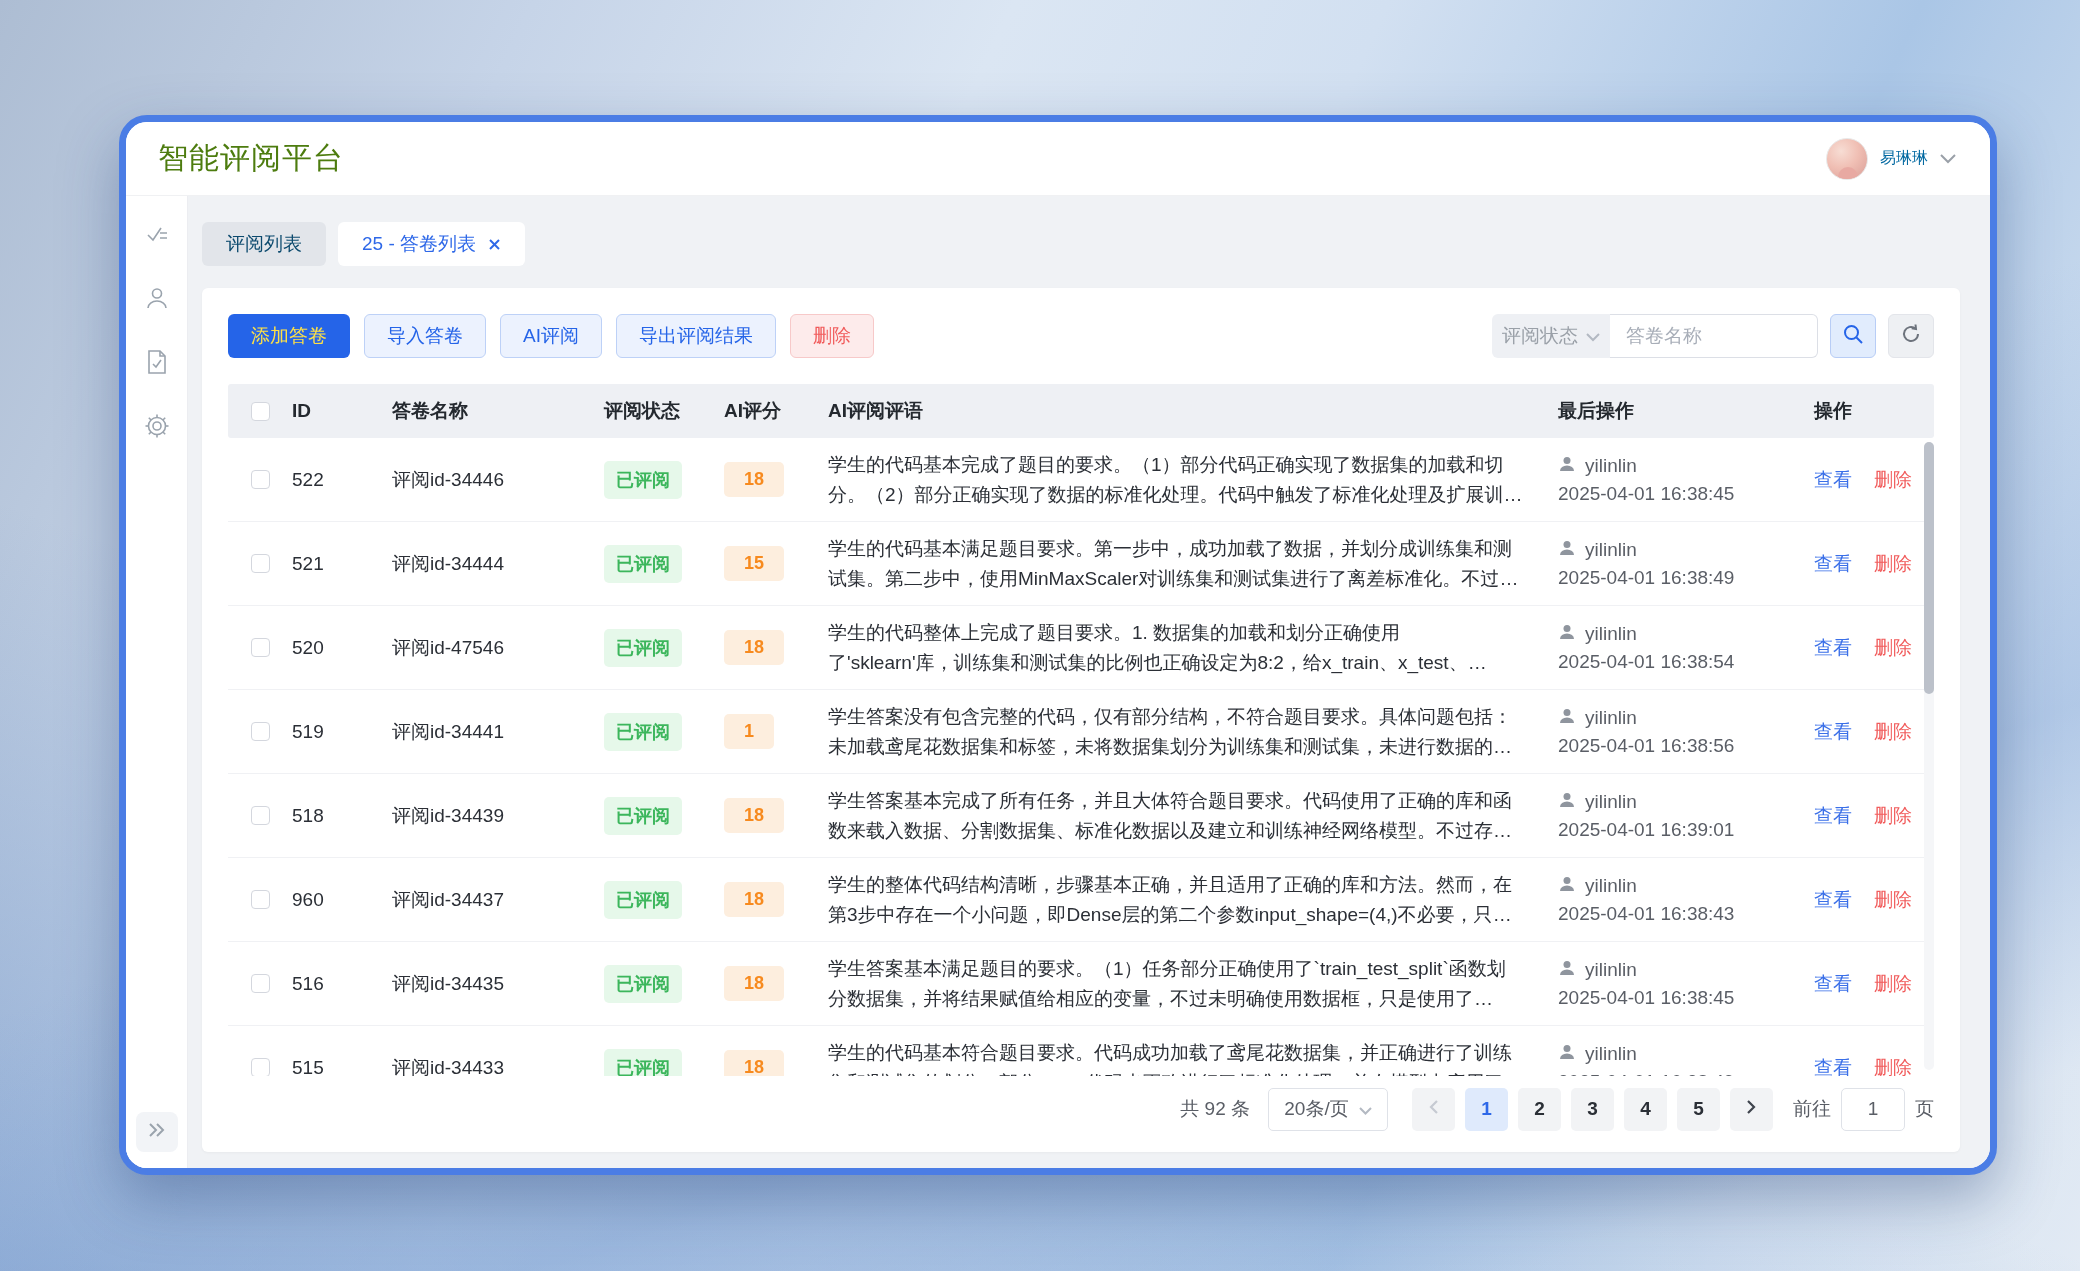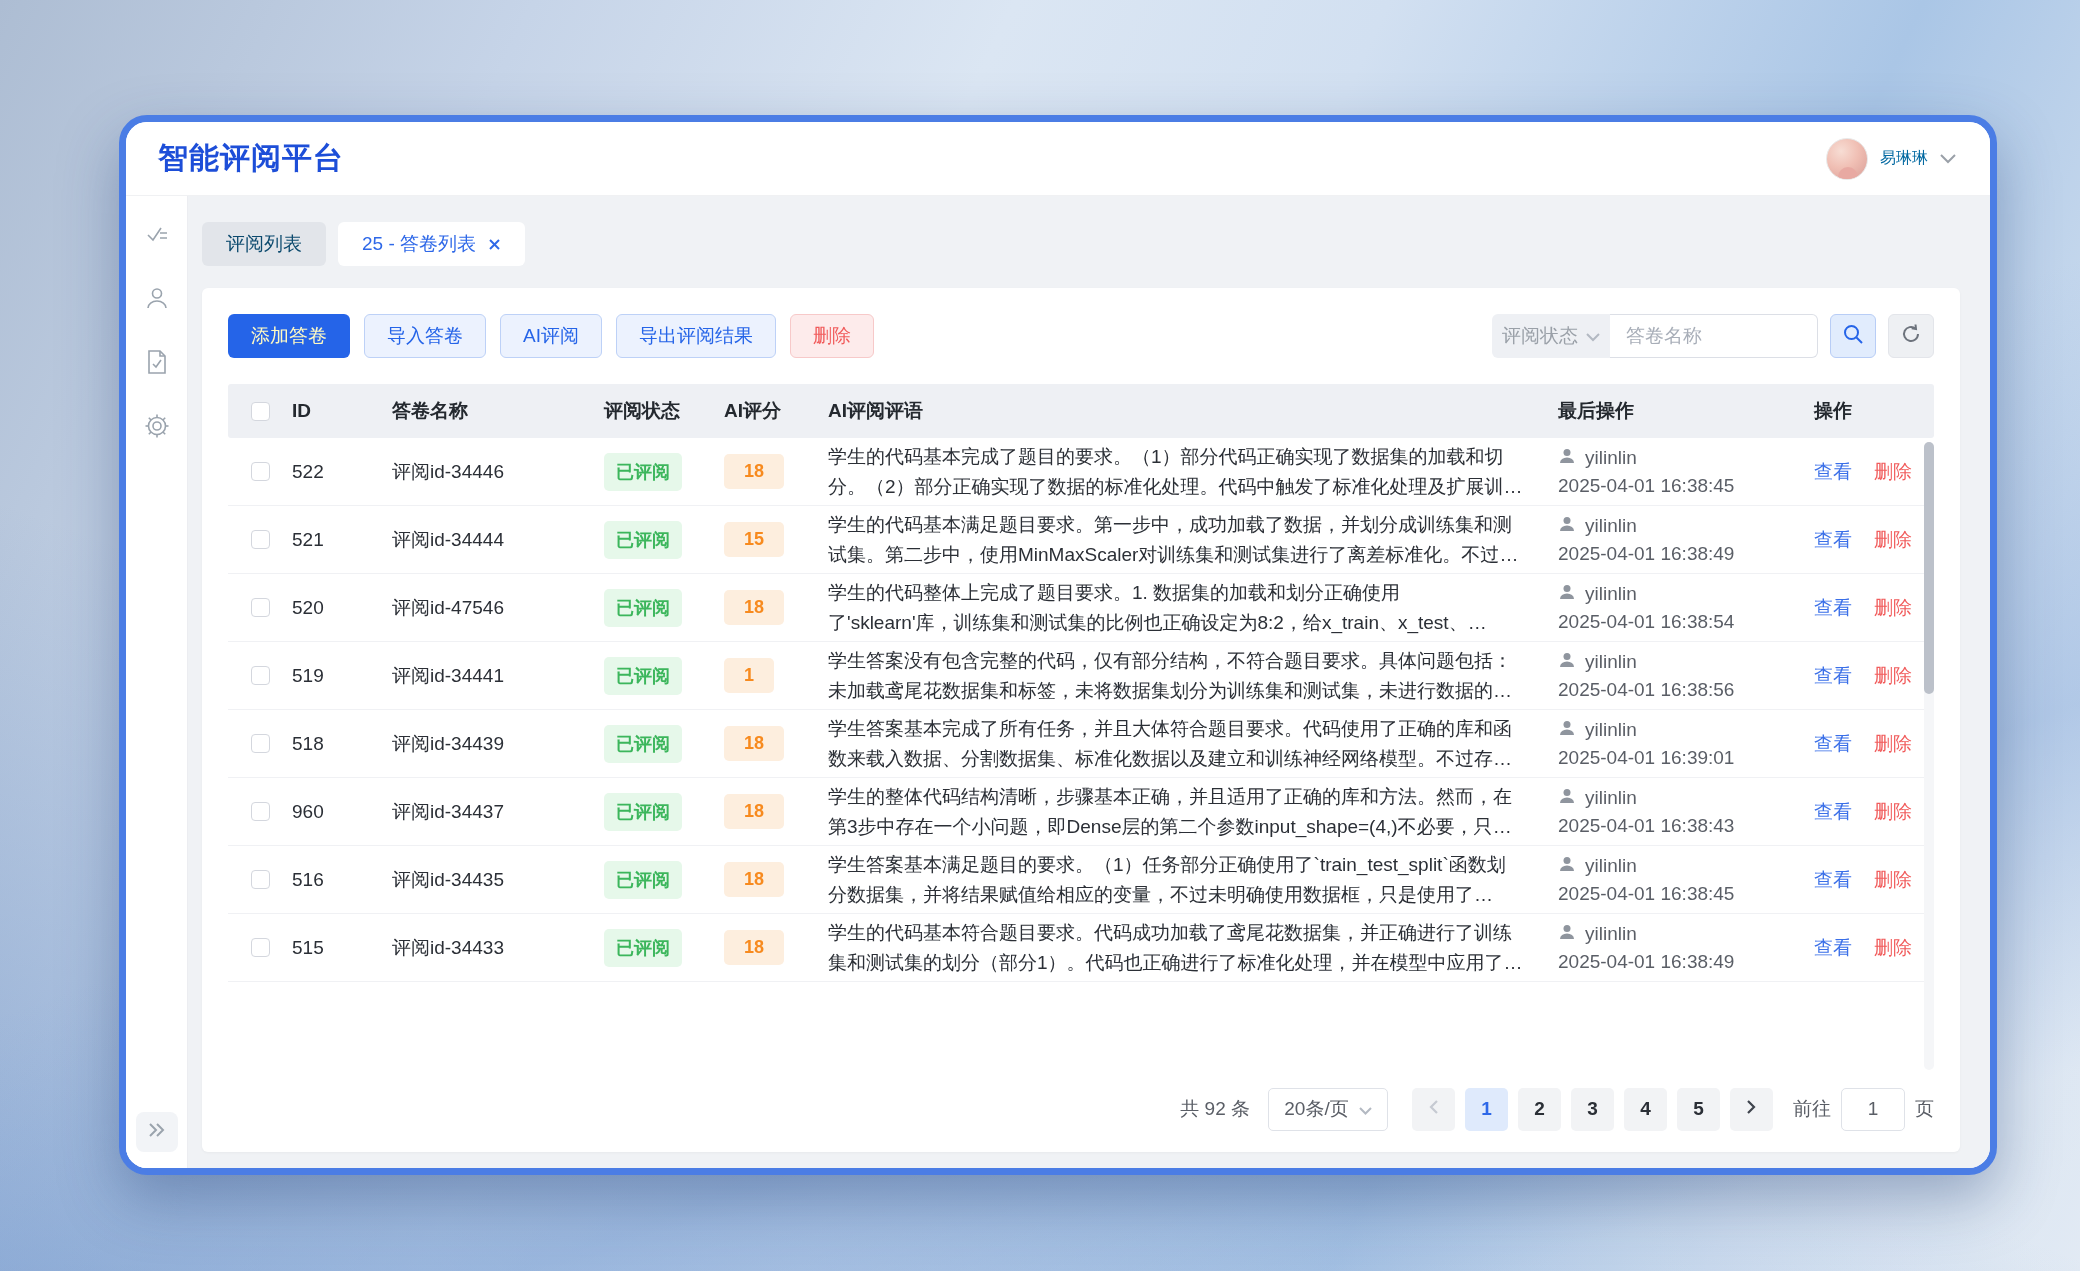--- a/index.html
+++ b/index.html
@@ -17,21 +17,21 @@
   .window{
     position:absolute; left:119px; top:115px; width:1878px; height:1060px;
     background:#fff; border:7px solid #4b7de5; border-radius:28px;
     box-shadow:0 24px 60px rgba(25,55,110,0.35);
     display:flex; flex-direction:column; overflow:hidden;
   }
 
   
   .app-header{ height:74px; flex:0 0 74px; background:#fff; display:flex; align-items:center;
     justify-content:space-between; padding:0 34px 0 32px; border-bottom:1px solid #f0f1f3;}
-  .app-title{ font-size:30px; font-weight:700; color:#1d4ed8; letter-spacing:1px;}
+  .app-title{ font-size:30px; font-weight:400; color:#4d7c0f; letter-spacing:1px;}
   .user-area{ display:flex; align-items:center; gap:12px; cursor:pointer;}
   .avatar{ width:42px; height:42px; border-radius:50%;
     background:radial-gradient(circle at 35% 30%, #f7ddd4 0%, #f0bfb4 45%, #d99d96 100%);
     border:1px solid #e8e8e8; position:relative; overflow:hidden;}
   .avatar::after{ content:""; position:absolute; left:11px; bottom:-4px; width:20px; height:16px;
     border-radius:10px 10px 0 0; background:#e8a9a2;}
   .user-name{ font-size:16px; color:#0369a1;}
 
   
   .app-body{ flex:1; display:flex; background:#f0f2f5; min-height:0;}
@@ -57,21 +57,21 @@
   .tab-close{ display:flex; align-items:center;}
   .tab-close svg{ stroke:#2e68e8; stroke-width:2;}
 
   
   .card{ background:#fff; border-radius:6px; flex:1; min-height:0; padding:26px 26px 0;
     display:flex; flex-direction:column; box-shadow:0 1px 3px rgba(0,0,0,0.04);}
 
   .toolbar{ display:flex; align-items:center; margin-bottom:26px;}
   .btn{ height:44px; padding:0 22px; border-radius:6px; font-size:19px; margin-right:14px;
     display:flex; align-items:center; justify-content:center; cursor:pointer; border:1px solid transparent;}
-  .btn-primary{ background:#2564e8; color:#fef9c3;}
+  .btn-primary{ background:#2564e8; color:#fde047;}
   .btn-plain{ background:#ecf2fe; color:#2564e8; border-color:#bdd1f7;}
   .btn-danger{ background:#fdebeb; color:#f15b5b; border-color:#f7c9c9;}
 
   .filters{ margin-left:auto; display:flex; align-items:center;}
   .status-select{ width:118px; height:44px; background:#eef0f4; border-radius:6px 0 0 6px;
     display:flex; align-items:center; justify-content:center; gap:8px; color:#9aa0a8; font-size:19px; cursor:pointer;}
   .status-select svg{ stroke:#b3b9c2; fill:none; stroke-width:2;}
   .name-input{ width:208px; height:44px; border:1px solid #dcdfe6; border-left:none;
     border-radius:0 6px 6px 0; padding:0 16px; font-size:19px; color:#2b2f36; outline:none;}
   .name-input::placeholder{ color:#a8aeb8;}
@@ -79,21 +79,21 @@
     justify-content:center; margin-left:12px; cursor:pointer;}
   .search-btn{ background:#e1ecfd; border:1px solid #b8cdf6;}
   .search-btn svg{ stroke:#2564e8; fill:none; stroke-width:2;}
   .refresh-btn{ background:#eef0f3; border:1px solid #e3e5ea;}
   .refresh-btn svg{ stroke:#6d737c; fill:none; stroke-width:2;}
 
   
   .table-region{ flex:1; min-height:0; position:relative; overflow:hidden;}
   .thead{ display:flex; align-items:center; height:54px; background:#eef0f4; border-radius:3px;
     font-weight:700; font-size:19px; color:#24292f;}
-  .trow{ display:flex; align-items:center; height:68px; border-bottom:1px solid #f0f1f4; background:#fff;}
+  .trow{ display:flex; align-items:center; height:84px; border-bottom:1px solid #f0f1f4; background:#fff;}
   .c-check{ width:64px; flex:0 0 64px; display:flex; justify-content:center;}
   .c-id{ width:100px; flex:0 0 100px;}
   .c-name{ width:212px; flex:0 0 212px;}
   .c-status{ width:120px; flex:0 0 120px;}
   .c-score{ width:104px; flex:0 0 104px;}
   .c-comment{ flex:1; min-width:0; padding-right:34px;}
   .c-lastop{ width:256px; flex:0 0 256px;}
   .c-action{ width:120px; flex:0 0 120px; display:flex; gap:22px;}
   .cell-text{ font-size:19px; color:#2b2f36;}
   .checkbox{ width:19px; height:19px; border:1.5px solid #d4d7de; border-radius:4px; background:#fff; cursor:pointer;}

